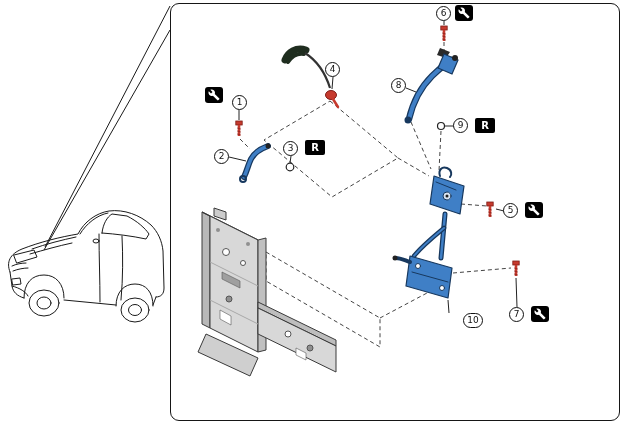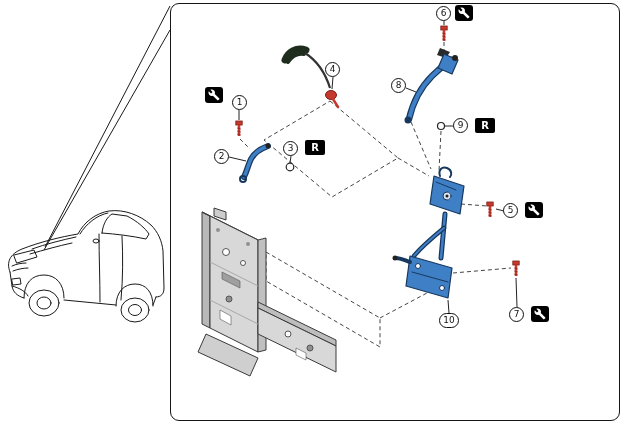--- a/index.html
+++ b/index.html
@@ -11,21 +11,21 @@
     position:absolute;left:170px;top:3px;width:450px;height:418px;
     border:1.5px solid #161616;border-radius:9px;box-sizing:border-box;z-index:2;
   }
   svg.art{position:absolute;left:0;top:0;z-index:3;}
   .callout{
     position:absolute;box-sizing:border-box;width:15px;height:15px;
     border:1.2px solid #111;border-radius:50%;background:#fff;
     display:flex;align-items:center;justify-content:center;
     font-size:9px;line-height:1;z-index:5;
   }
-  .callout.wide{width:20px;border-radius:8px;}
+  .callout.wide{width:20px;border-radius:8px;margin-left:24px;}
   .badge{
     position:absolute;width:18px;height:16px;background:#000;border-radius:3px;
     display:flex;align-items:center;justify-content:center;z-index:5;
   }
   .rbox{
     position:absolute;width:20px;height:15px;background:#000;color:#fff;
     display:flex;align-items:center;justify-content:center;
     font-size:10px;font-weight:bold;border-radius:2px;z-index:5;
   }
 </style>

